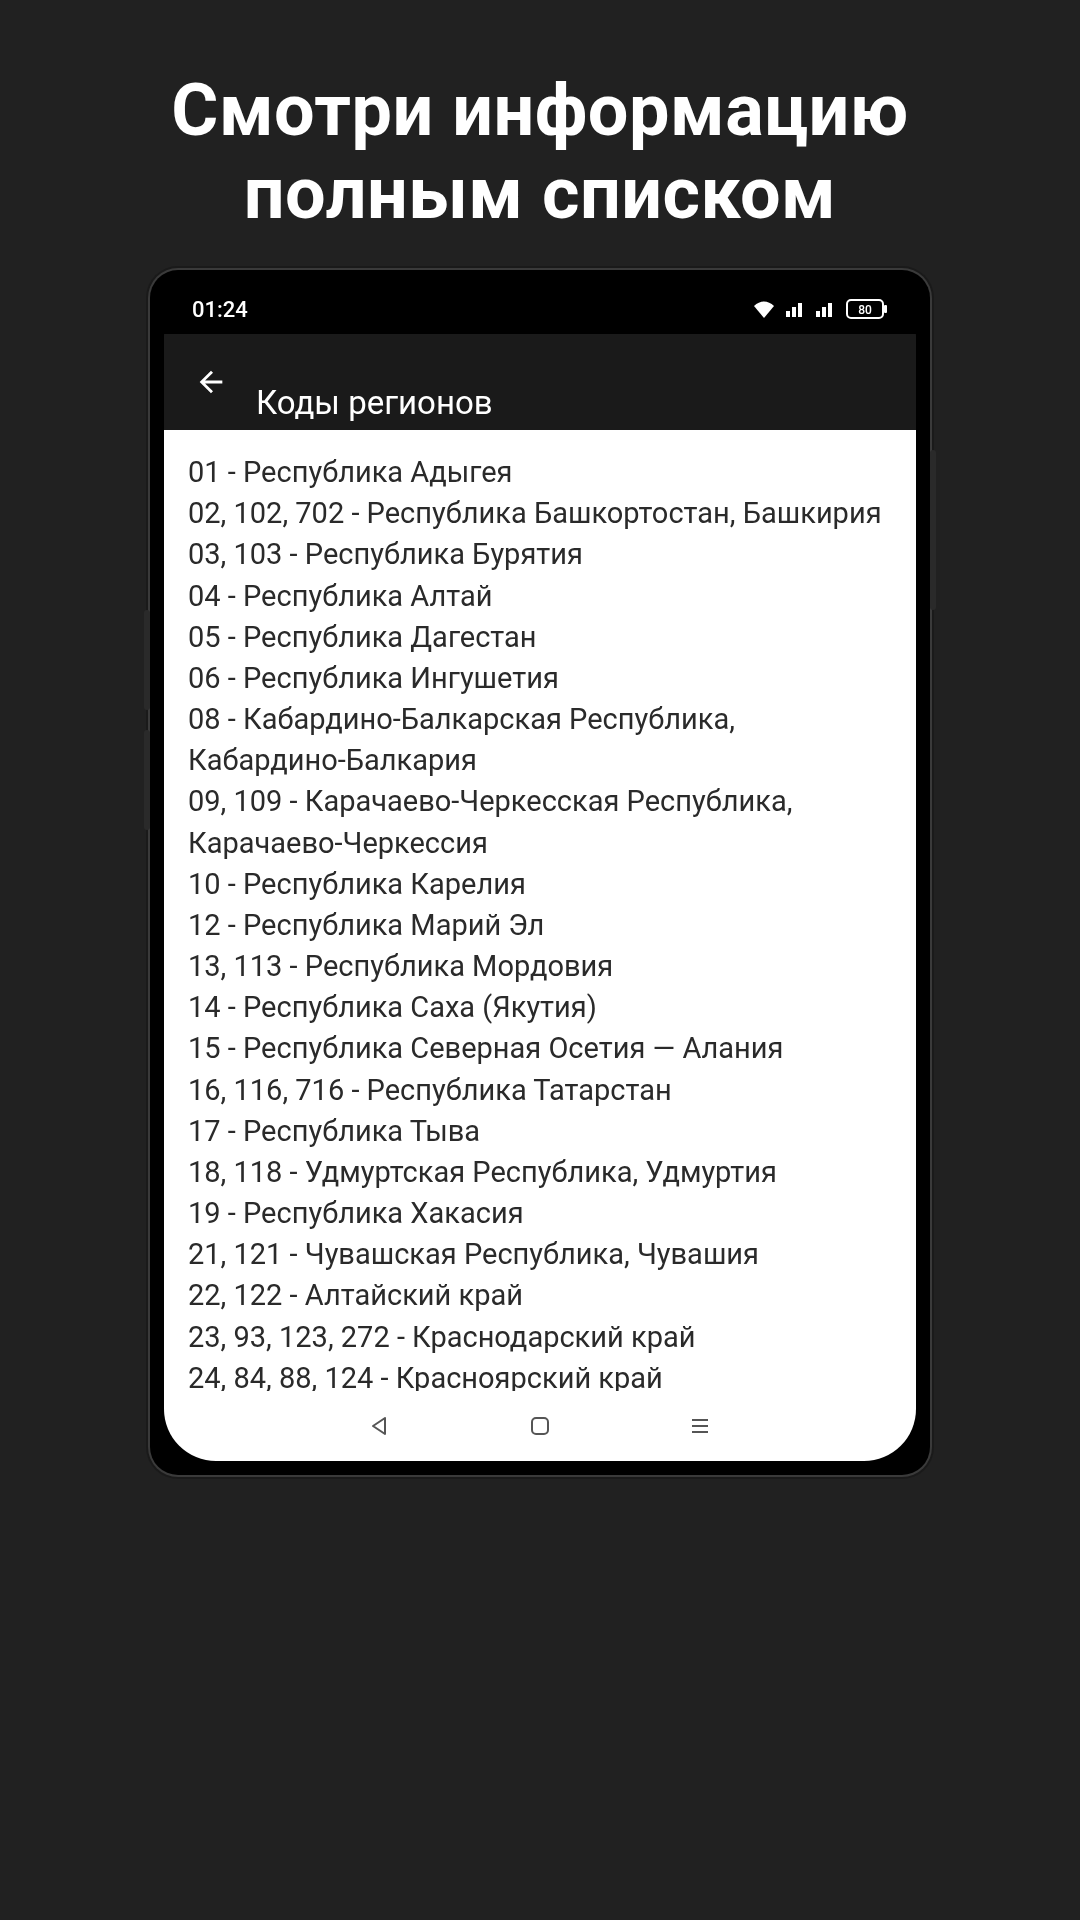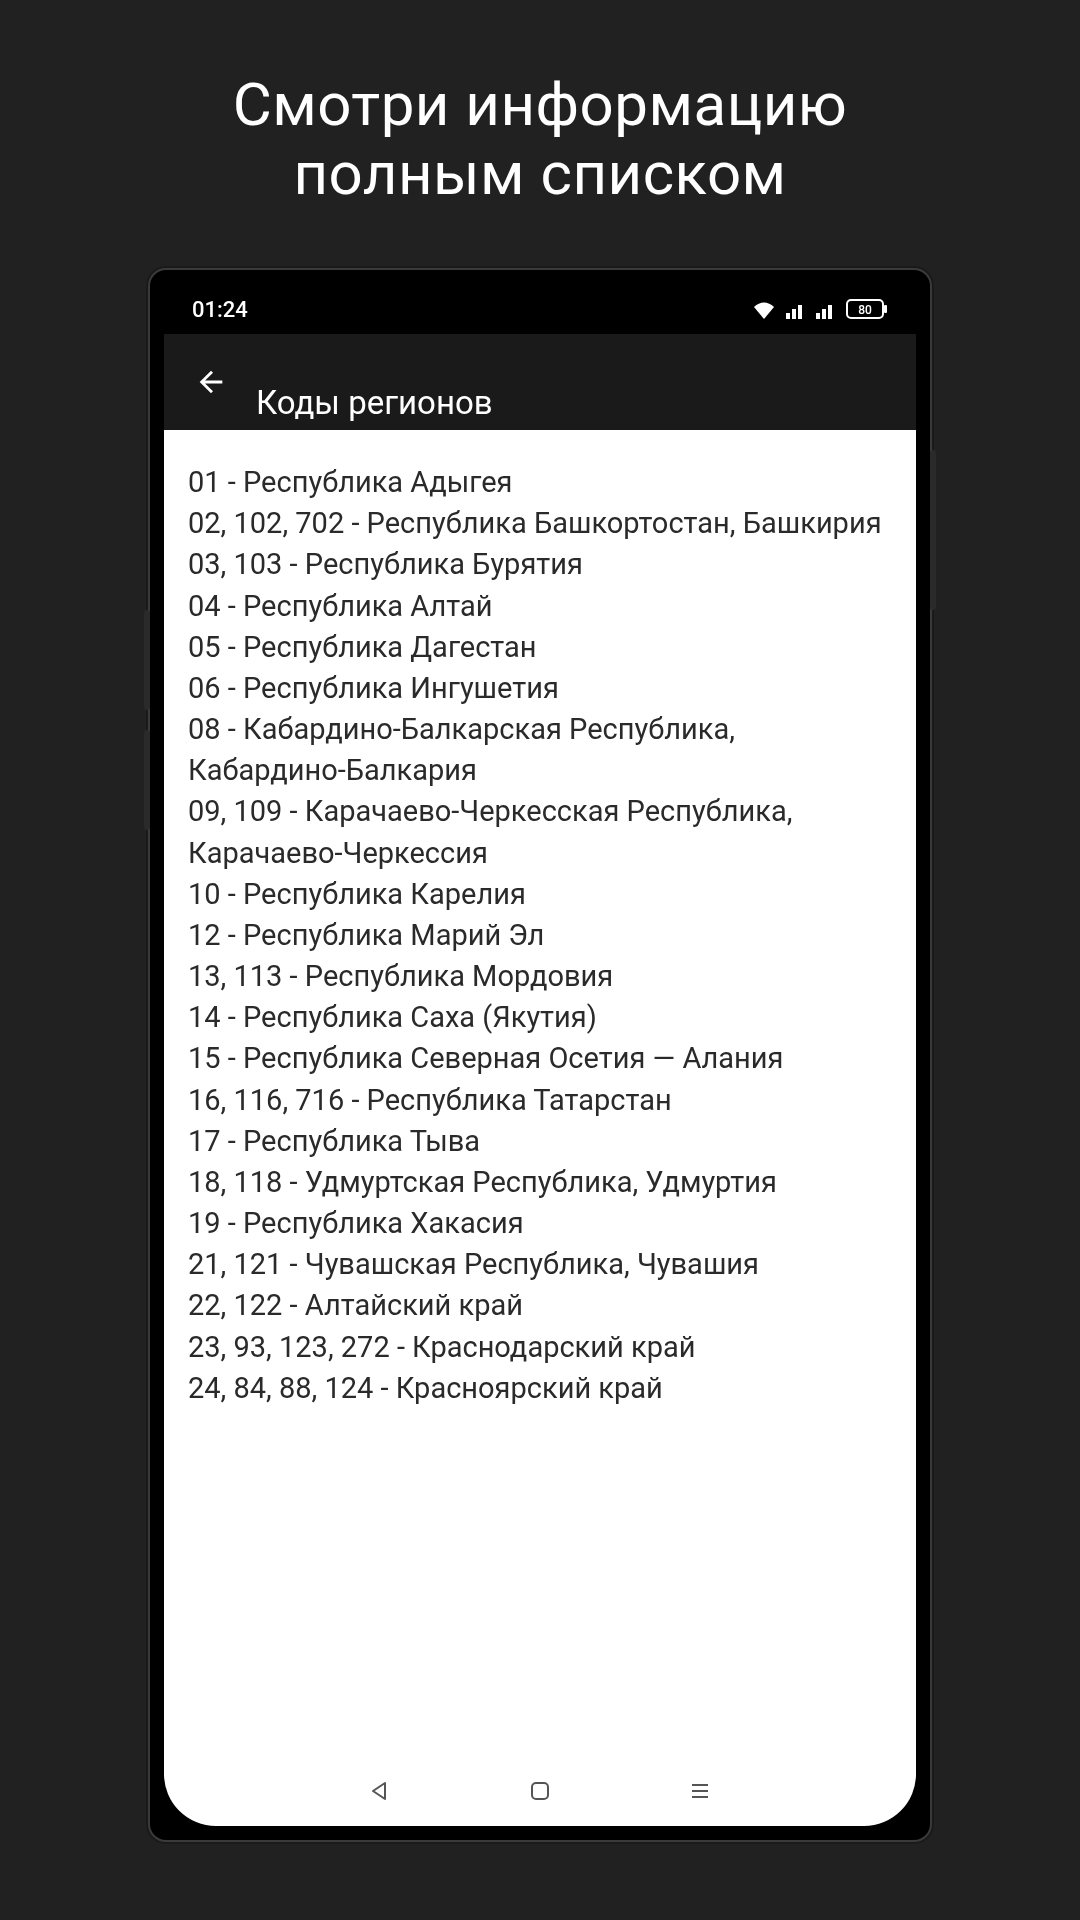--- a/index.html
+++ b/index.html
@@ -7,35 +7,35 @@
   width: 1080px;
   height: 1920px;
   background: #212121;
   font-family: -apple-system, BlinkMacSystemFont, 'Segoe UI', Roboto, sans-serif;
   overflow: hidden;
   position: relative;
 }
 .headline {
   color: #fff;
   text-align: center;
-  font-size: 60px;
-  font-weight: 400;
+  font-size: 72px;
+  font-weight: 700;
   line-height: 1.15;
   padding: 70px 30px 0;
   letter-spacing: 0.5px;
 }
 .phone-frame {
   position: absolute;
   left: 50%;
   transform: translateX(-50%);
   top: 270px;
   width: 780px;
-  height: 1570px;
+  height: 1205px;
   background: #000;
-  border-radius: 16px;
+  border-radius: 28px;
   padding: 14px;
   box-shadow: 0 0 0 2px #3a3a3a, 0 0 0 4px #1a1a1a;
 }
 .phone-side-btn {
   position: absolute;
   background: #2a2a2a;
   border-radius: 4px;
 }
 .btn-left-1 { left: -6px; top: 340px; width: 6px; height: 100px; }
 .btn-left-2 { left: -6px; top: 460px; width: 6px; height: 100px; }
@@ -52,21 +52,21 @@
   height: 50px;
   background: #000;
   color: #fff;
   display: flex;
   align-items: center;
   justify-content: space-between;
   padding: 0 28px;
   font-size: 22px;
   font-weight: 500;
 }
-.status-right { display: flex; align-items: flex-end; gap: 10px; }
+.status-right { display: flex; align-items: center; gap: 10px; }
 .app-bar {
   height: 96px;
   background: #1a1a1a;
   color: #fff;
   display: flex;
   align-items: center;
   padding: 0 16px;
 }
 .back-btn {
   width: 62px;
@@ -78,21 +78,21 @@
 }
 .app-title {
   font-size: 33px;
   font-weight: 400;
   margin-left: 14px;
   margin-top: 41px;
 }
 .content {
   background: #fff;
   height: calc(100% - 50px - 96px - 70px);
-  padding: 32px 24px;
+  padding: 22px 24px;
   overflow: hidden;
 }
 .region-line {
   font-size: 29px;
   line-height: 1.42;
   color: #2a2a2a;
   font-weight: 400;
 }
 .nav-bar {
   position: absolute;

